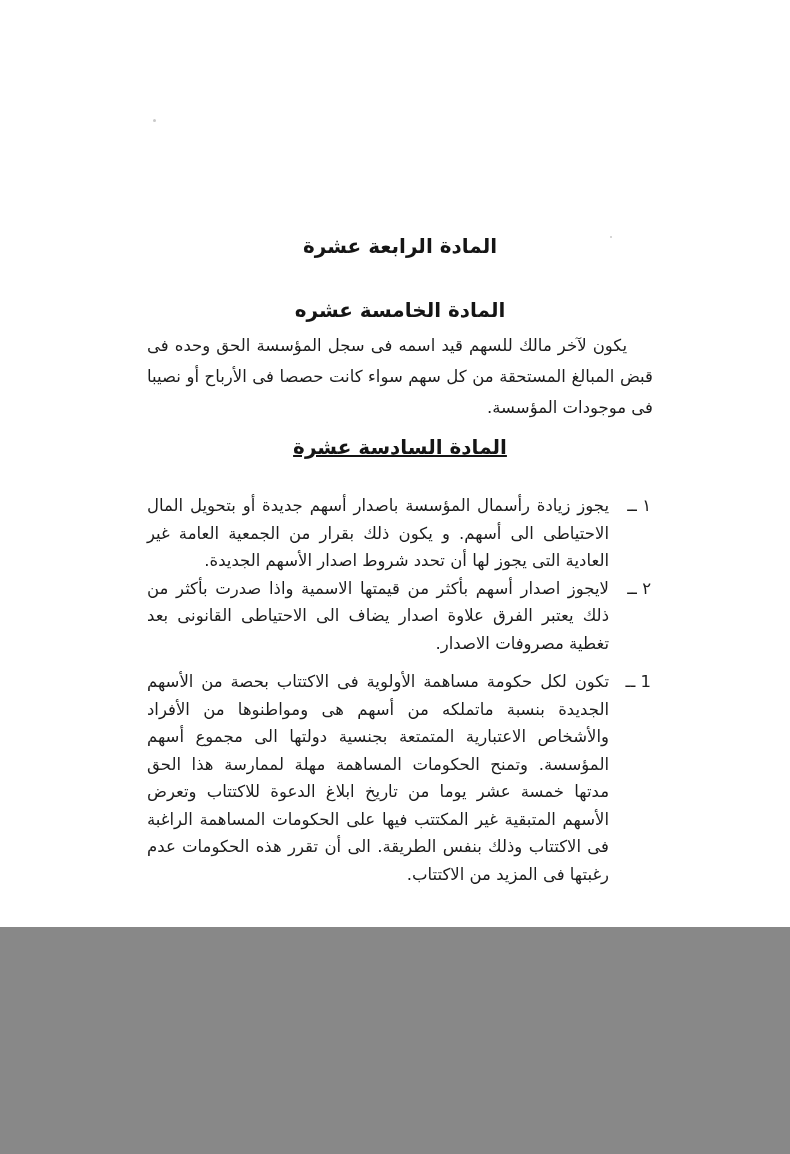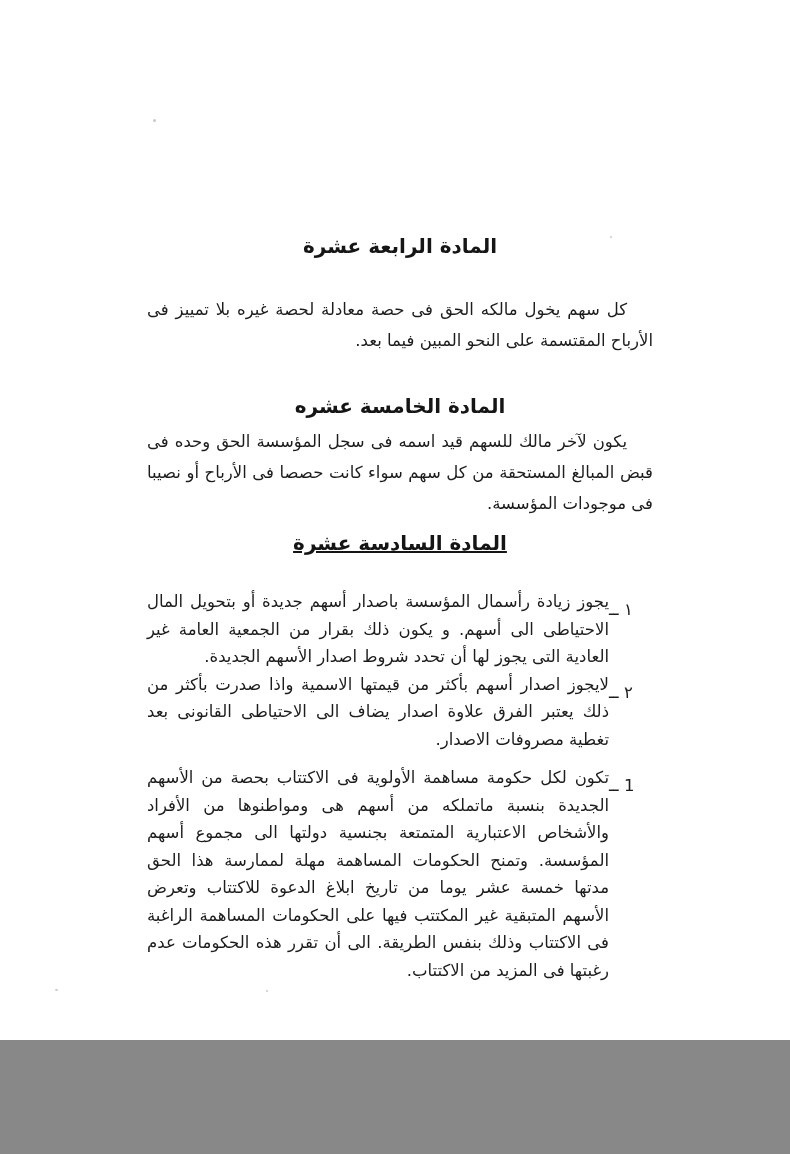--- a/index.html
+++ b/index.html
@@ -1,19 +1,19 @@
 <!DOCTYPE html>
 <html lang="ar" dir="rtl"><head>
 <meta charset="utf-8">
 <style>
   html,body{margin:0;padding:0;}
   body{background:#888;}
   .page{
     position:relative;
-    width:790px;height:1040px;
+    width:790px;height:927px;
     margin:0 auto;
     background:#ffffff;
     overflow:hidden;
     font-family:"DejaVu Sans",sans-serif;
     color:#1c1c1c;
     direction:rtl;
   }
   .content{
     position:absolute;
     top:0;right:137px;
@@ -46,23 +46,23 @@
     position:relative;
     padding-right:44px;
     font-size:16.5px;
     line-height:27.5px;
     text-align:justify;
     color:#1c1c1c;
   }
   .list-item.gap-before{margin-top:11px;}
   .item-marker{
     position:absolute;
-    right:2px;top:8px;
+    right:2px;top:0;
     width:42px;
-    text-align:left;
+    text-align:right;
     white-space:nowrap;
   }
   .page-number{
     position:absolute;
     top:1076px;
     right:137px;
     width:506px;
     text-align:center;
     font-size:13px;
     font-weight:700;
@@ -84,21 +84,20 @@
   <span class="speck sp1"></span>
   <span class="speck sp2"></span>
   <span class="speck sp3"></span>
   <span class="speck sp4"></span>
   <span class="speck sp5"></span>
 
   <div class="content">
 
     <h2 class="article-heading h14">المادة الرابعة عشرة</h2>
 
-    <p class="body-par p14">كل سهم يخول مالكه الحق فى حصة معادلة لحصة غيره بلا تمييز فى الأرباح المقتسمة على النحو المبين فيما بعد.</p>
 
     <h2 class="article-heading h15">المادة الخامسة عشره</h2>
 
     <p class="body-par p15">يكون لآخر مالك للسهم قيد اسمه فى سجل المؤسسة الحق وحده فى قبض المبالغ المستحقة من كل سهم سواء كانت حصصا فى الأرباح أو نصيبا فى موجودات المؤسسة.</p>
 
     <h2 class="article-heading h16">المادة السادسة عشرة</h2>
 
     <div class="article-list">
 
       <div class="list-item">

